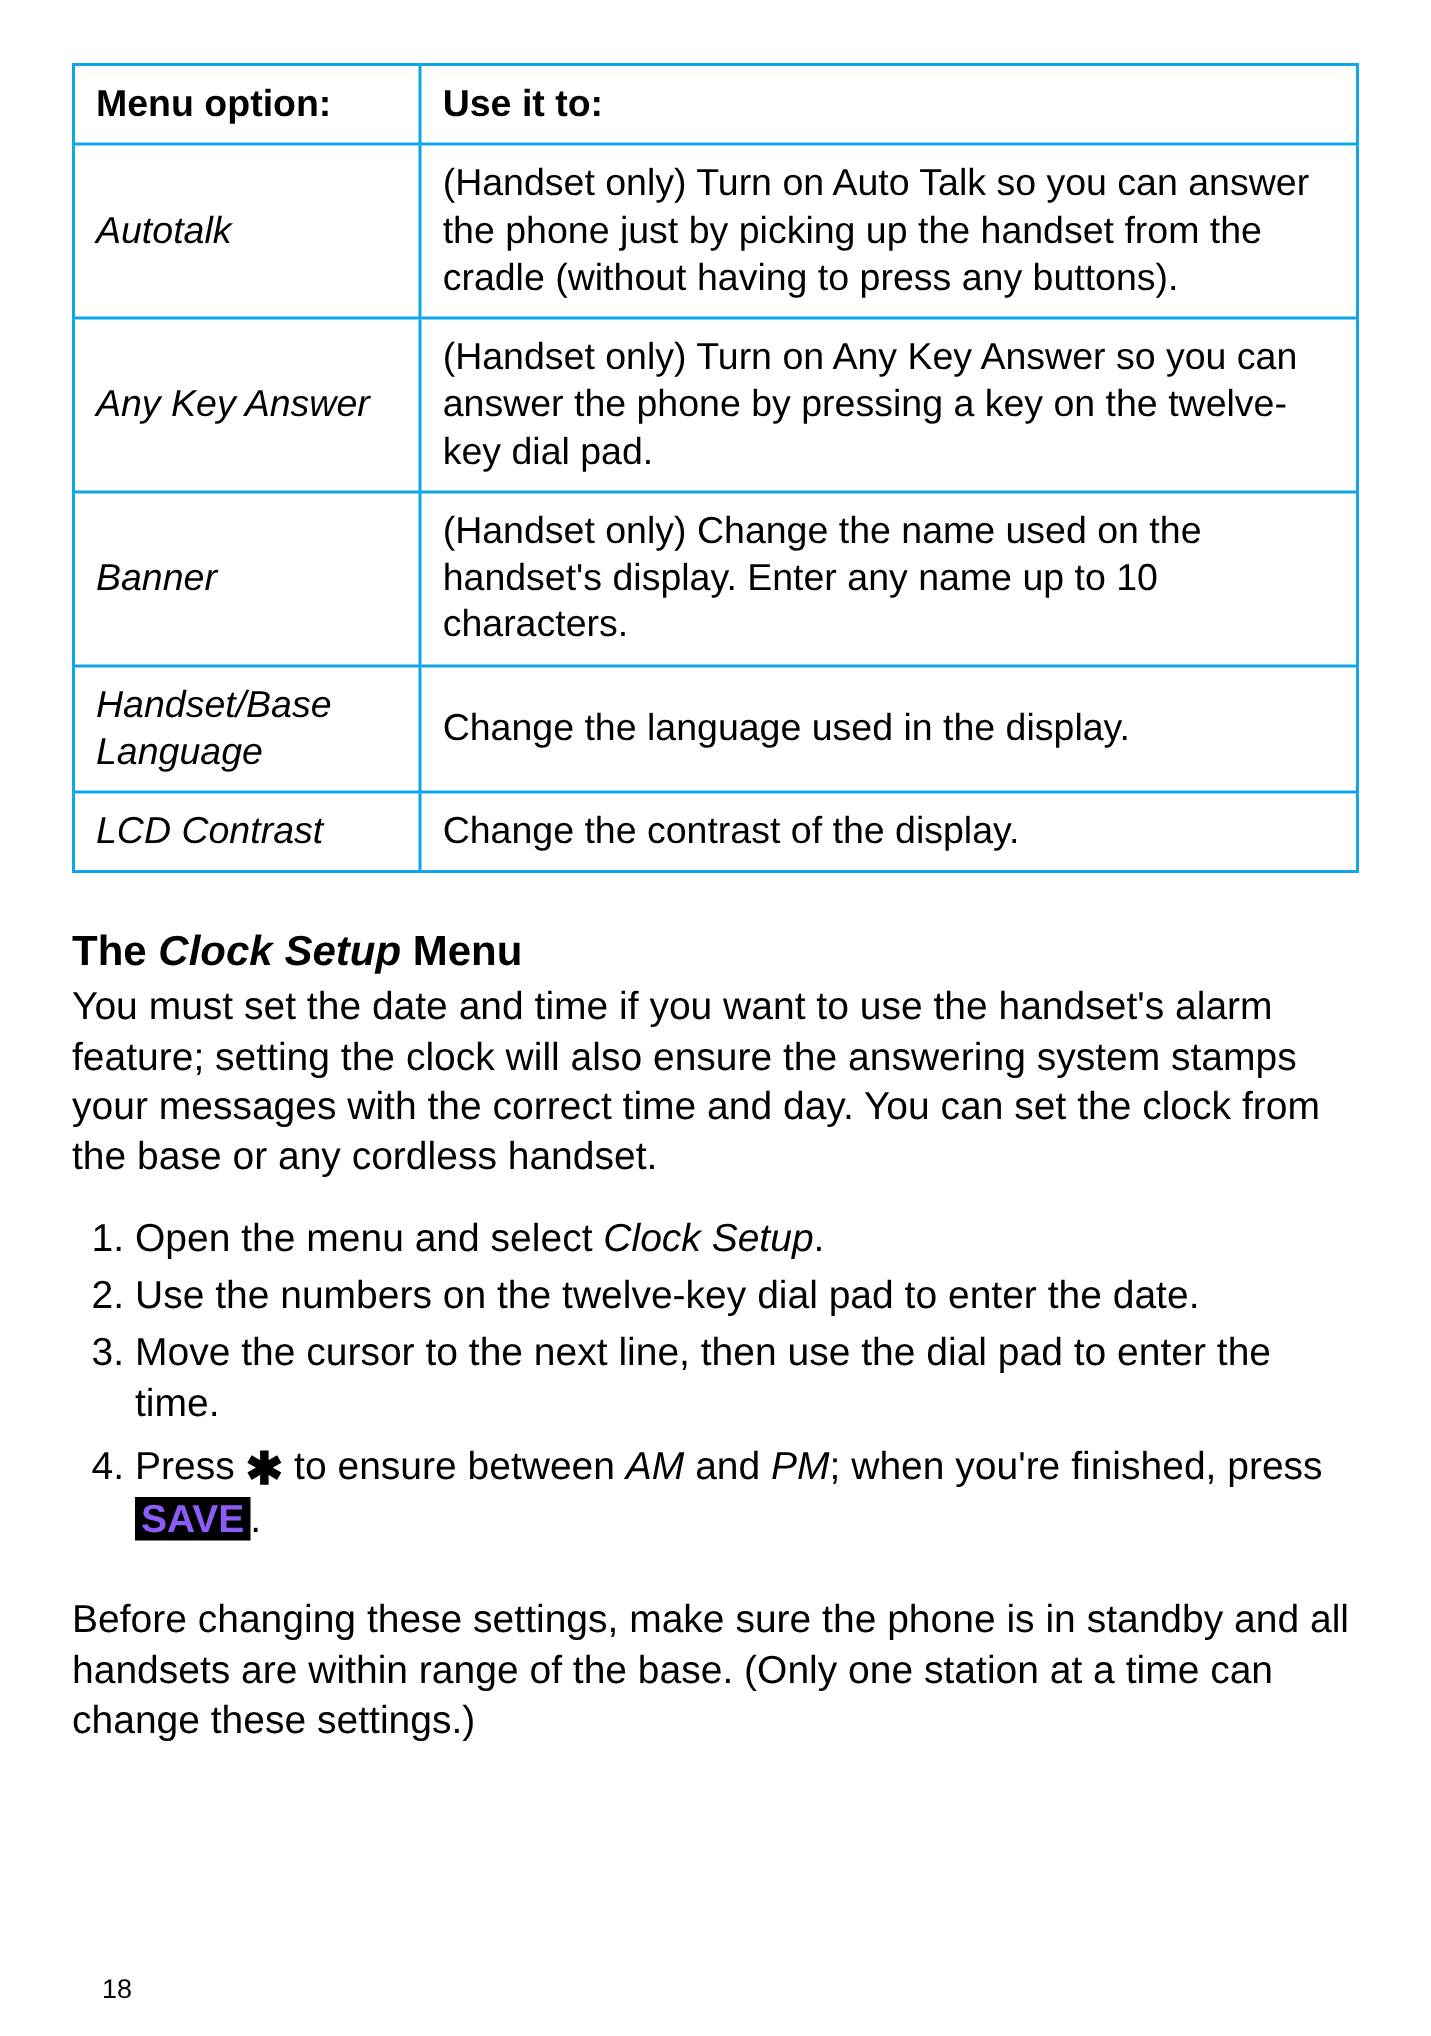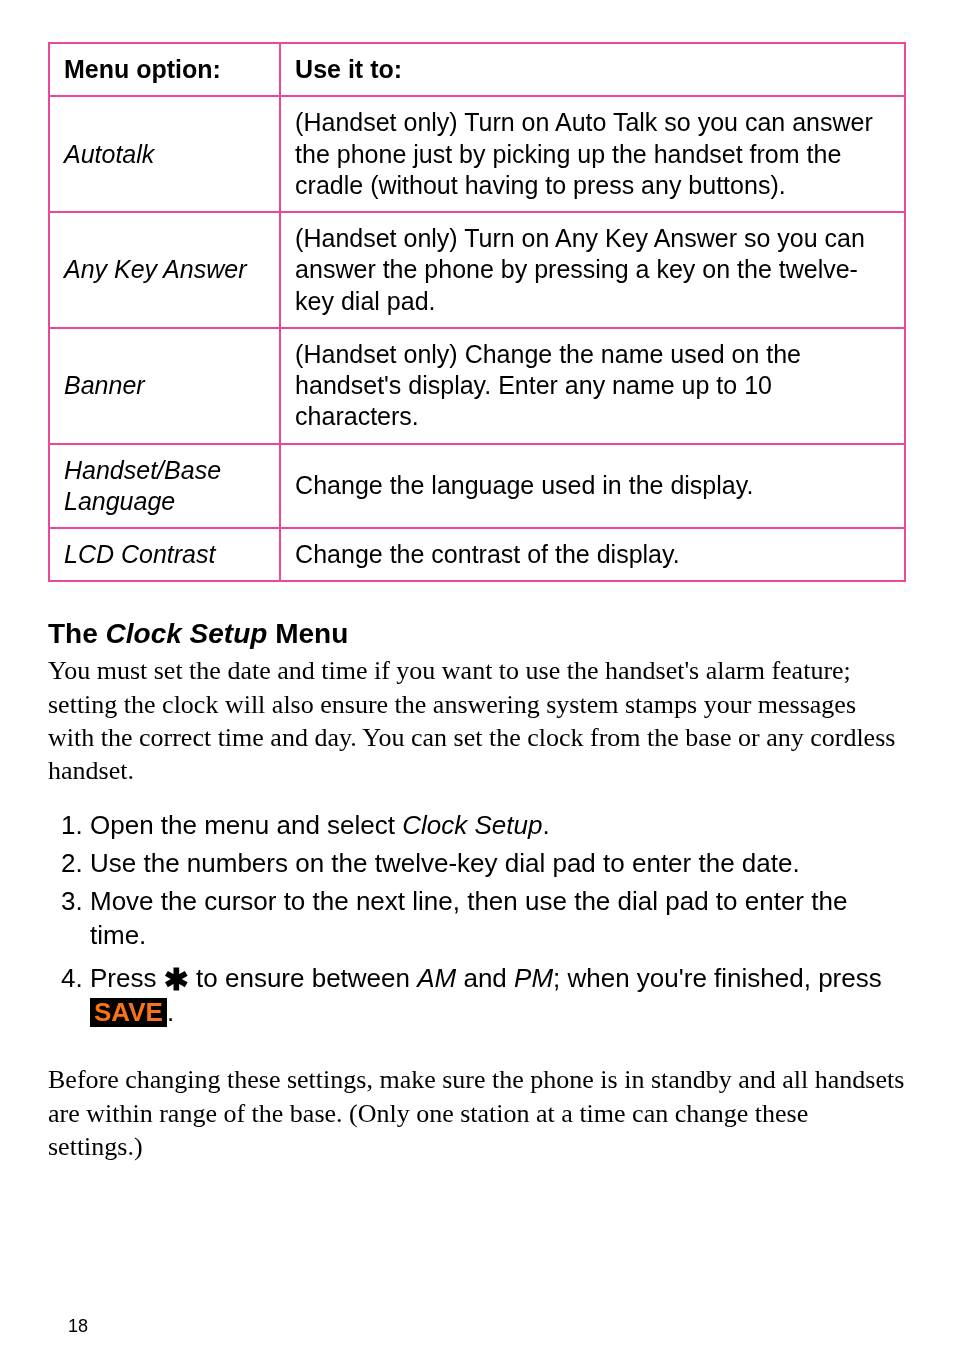--- a/index.html
+++ b/index.html
@@ -15,21 +15,21 @@
     box-sizing: border-box;
     padding: 42px 48px 20px 48px;
     position: relative;
   }
   table.opts {
     width: 100%;
     border-collapse: collapse;
     margin-bottom: 36px;
   }
   table.opts th, table.opts td {
-    border: 2px solid #ec4899;
+    border: 2px solid #0ea5e9;
     padding: 10px 14px;
     text-align: left;
     vertical-align: middle;
     font-size: 25px;
     line-height: 1.25;
   }
   table.opts th {
     font-weight: bold;
   }
   table.opts td.opt {
@@ -42,39 +42,38 @@
     font-weight: bold;
     margin: 0 0 4px 0;
   }
   h2.section .ital {
     font-style: italic;
   }
   p.body {
     font-size: 26px;
     line-height: 1.28;
     margin: 0 0 22px 0;
-    font-family: Liberation Serif, serif;
   }
   p.body.tight {
     margin-bottom: 4px;
   }
   ol.steps {
     font-size: 26px;
     line-height: 1.3;
     margin: 0 0 34px 0;
     padding-left: 42px;
   }
   ol.steps li {
     margin-bottom: 4px;
   }
   .ital { font-style: italic; }
   .save-key {
     display: inline-block;
     background: #000;
-    color: #f97316;
+    color: #8b5cf6;
     font-weight: bold;
     padding: 0 4px;
     font-style: normal;
     line-height: 1.15;
   }
   .star {
     font-weight: bold;
     font-size: 30px;
     display: inline-block;
     transform: translateY(3px);

